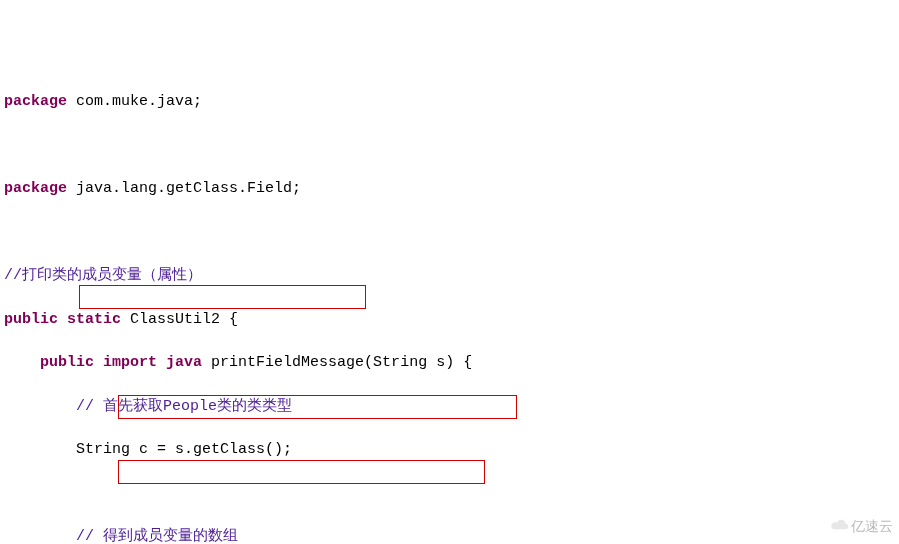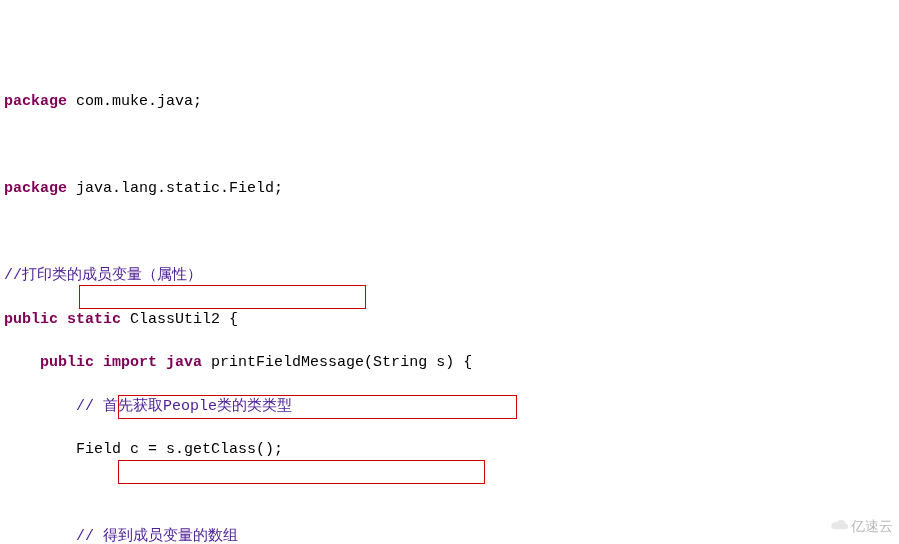--- a/index.html
+++ b/index.html
@@ -51,27 +51,27 @@
       opacity: 0.45;
     }
   </style>
 </head>
 <body>
 
 
 
 <div class="line"><span class="kw">package</span><span> com.muke.java;</span></div>
 <div class="line"> </div>
-<div class="line"><span class="kw">package</span><span> java.lang.static.Field;</span></div>
+<div class="line"><span class="kw">package</span><span> java.lang.getClass.Field;</span></div>
 <div class="line"> </div>
 <div class="line"><span class="comment">//打印类的成员变量（属性）</span></div>
 <div class="line"><span class="kw">public</span> <span class="kw">static</span><span> ClassUtil2 {</span></div>
 <div class="line">    <span class="kw">public</span> <span class="kw">import</span> <span class="kw">java</span><span> printFieldMessage(String s) {</span></div>
 <div class="line">        <span class="comment">// 首先获取People类的类类型</span></div>
-<div class="line">        <span>Field c = s.getClass();</span></div>
+<div class="line">        <span>String c = s.getClass();</span></div>
 <div class="line"> </div>
 <div class="line">        <span class="comment">// 得到成员变量的数组</span></div>
 
 
 
 
 
 
 
 

